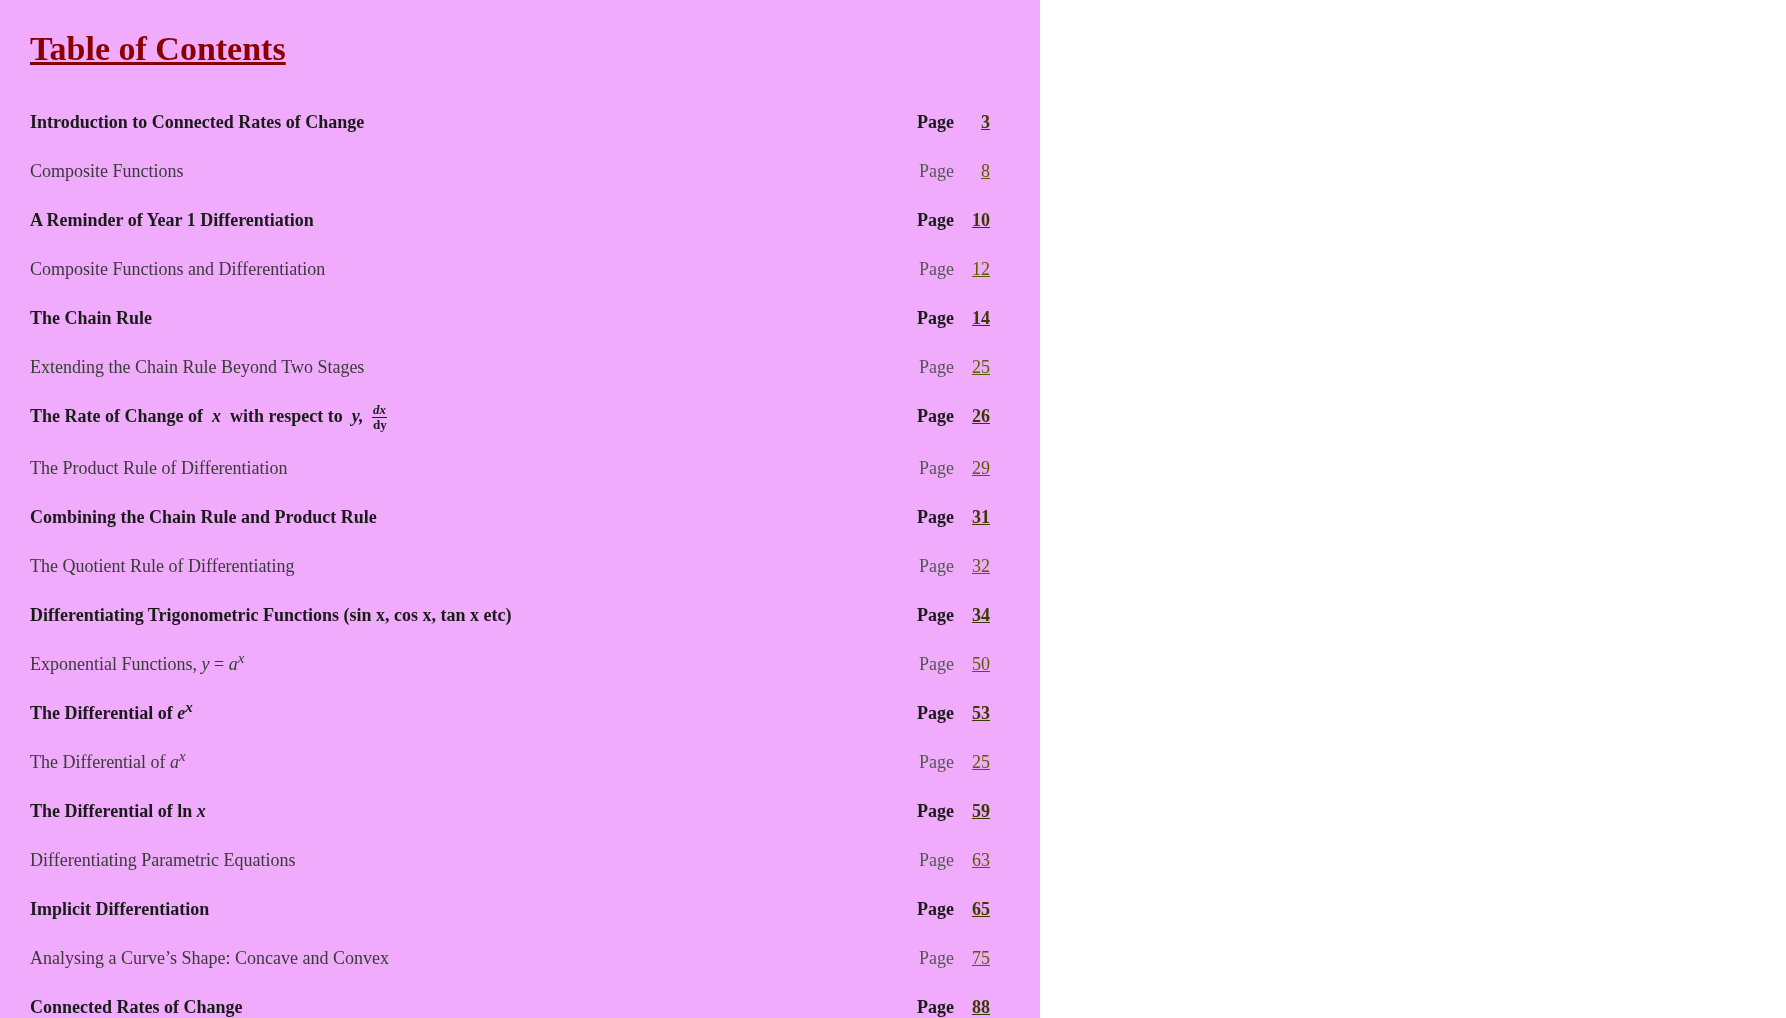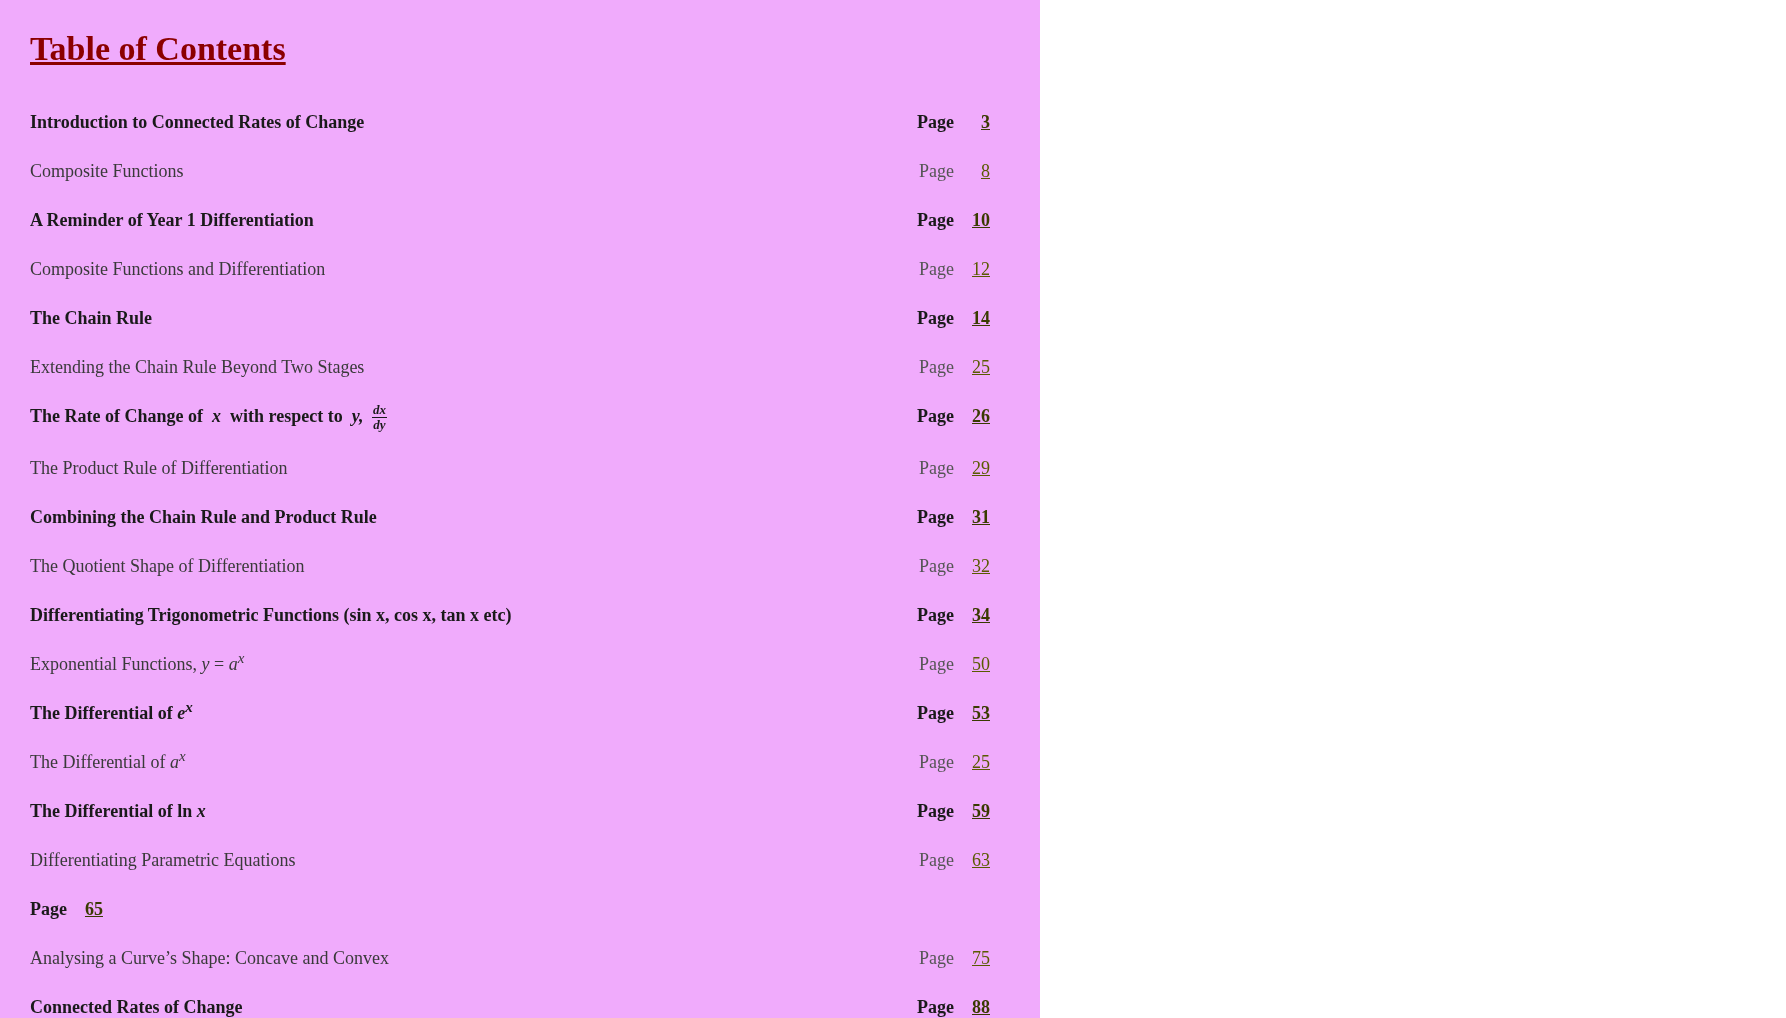--- a/index.html
+++ b/index.html
@@ -90,37 +90,36 @@
     }
 
     .math-italic {
       font-style: italic;
       font-weight: bold;
     }
 
     .math-fraction {
       display: inline-flex;
       flex-direction: column;
-      align-items: center;
+      align-items: flex-start;
       vertical-align: middle;
       font-size: 13px;
       line-height: 1.1;
       margin-left: 4px;
     }
 
     .math-fraction .numerator {
       border-bottom: 1px solid #1a1a1a;
       padding: 0 1px;
       font-style: italic;
       font-weight: bold;
     }
 
     .math-fraction .denominator {
       padding: 0 1px;
-      font-style: italic;
       font-weight: bold;
     }
 
     .trig-italic {
       font-weight: bold;
     }
   </style>
 </head>
 <body>
 
@@ -201,21 +200,21 @@
 
     <div class="toc-row">
       <span class="toc-entry-title bold-entry">Combining the Chain Rule and Product Rule</span>
       <span class="toc-page bold-entry">
         <span>Page</span>
         <span class="page-number">31</span>
       </span>
     </div>
 
     <div class="toc-row">
-      <span class="toc-entry-title">The Quotient Shape of Differentiation</span>
+      <span class="toc-entry-title">The Quotient Rule of Differentiating</span>
       <span class="toc-page">
         <span>Page</span>
         <span class="page-number">32</span>
       </span>
     </div>
 
     <div class="toc-row">
       <span class="toc-entry-title bold-entry">
         Differentiating Trigonometric Functions (<span class="trig-italic">sin x, cos x, tan x</span> etc)
       </span>
@@ -267,20 +266,21 @@
 
     <div class="toc-row">
       <span class="toc-entry-title">Differentiating Parametric Equations</span>
       <span class="toc-page">
         <span>Page</span>
         <span class="page-number">63</span>
       </span>
     </div>
 
     <div class="toc-row">
+      <span class="toc-entry-title bold-entry">Implicit Differentiation</span>
       <span class="toc-page bold-entry">
         <span>Page</span>
         <span class="page-number">65</span>
       </span>
     </div>
 
     <div class="toc-row">
       <span class="toc-entry-title">Analysing a Curve’s Shape: Concave and Convex</span>
       <span class="toc-page">
         <span>Page</span>

